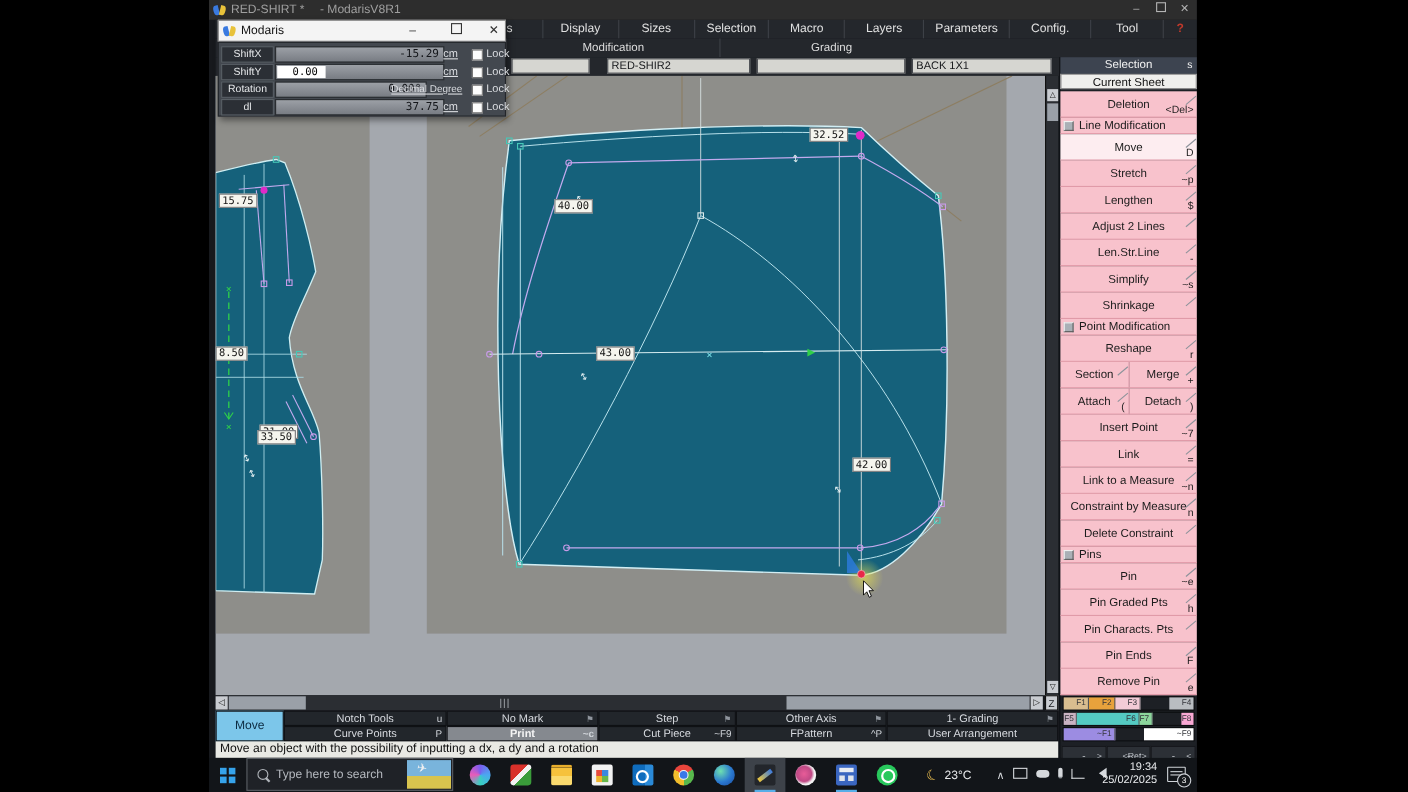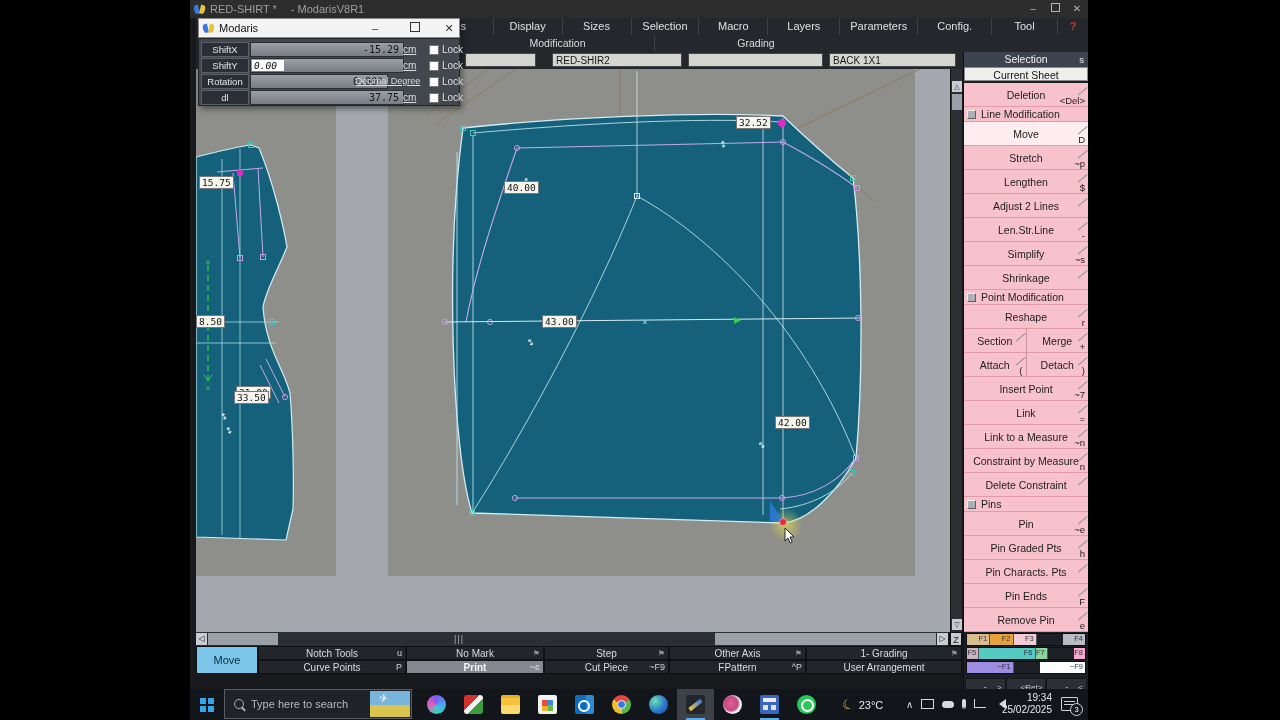--- a/index.html
+++ b/index.html
@@ -40,21 +40,21 @@
   .dlg-body{position:absolute;left:0;top:20px;width:262px;height:68px;background:#43484f;
     border:1px solid #23262a;box-sizing:border-box;padding-top:3px;}
   .dlg-row{position:relative;height:15px;margin:0 0 1px 2px;}
   .dlg-label{position:absolute;left:0;top:0;width:46px;height:13px;background:#2b2f35;color:#e6e8ea;
     font-size:9.5px;text-align:center;line-height:13px;border:1px solid #596066;}
   .dlg-field{position:absolute;left:49px;top:0;width:148px;height:13px;background:linear-gradient(#9ca0a6,#787c83);
     color:#14161a;font-size:10px;font-family:"DejaVu Sans Mono",monospace;text-align:right;
     padding-right:4px;line-height:13px;border:1px solid #2a2d31;box-sizing:content-box;}
   .dlg-field.narrow{width:94px;padding-left:38px;}
   .editbox{position:absolute;left:1px;top:1px;width:30px;height:11px;background:#fff;color:#000;
-    text-align:left;padding-left:2px;font-size:9.5px;line-height:11px;font-style:italic;}
+    text-align:left;padding-left:14px;font-size:9.5px;line-height:11px;}
   .dlg-unit{position:absolute;left:202px;top:0;color:#dcdee2;font-size:10px;line-height:15px;text-decoration:underline;}
   .dlg-unit.wide{left:148px;font-size:9px;width:78px;text-align:center;}
   .dlg-lock{position:absolute;left:228px;top:0;height:15px;display:flex;align-items:center;color:#dcdee2;font-size:10px;}
   .lockbox{width:8px;height:8px;background:#fdfdfd;border:1px solid #777;margin-right:3px;}
 
   
   .sidebar{position:absolute;left:773px;top:52px;width:125px;height:637px;background:#1d2025;border-left:1px solid #0e1013;box-sizing:border-box;}
   .side-h1{height:15px;background:#3d4450;color:#f2f2f2;font-size:10.5px;line-height:15px;text-align:center;position:relative;}
   .side-h1 .key{position:absolute;right:4px;font-size:9.5px;}
   .side-h2{height:14px;background:#efefec;color:#111;font-size:10.5px;line-height:14px;text-align:center;border:1px solid #8c8c8c;box-sizing:border-box;}
@@ -378,20 +378,21 @@
         </div>
         <div class="tb-cell" style="left: 473px; top: 14px; width: 137px;">
           <span>FPattern</span>
           <span class="key">^P</span>
         </div>
         <div class="tb-cell" style="left: 610px; top: 14px; width: 156px;">
           <span>User Arrangement</span>
         </div>
       </div>
   </div>
+  <div class="statusbar">Move an object with the possibility of inputting a dx, a dy and a rotation</div>
 
   <div class="sidebar">
     <div class="side-h1">
       <span>Selection</span><span class="key">s</span>
     </div>
     <div class="side-h2">Current Sheet</div>
     <div class="side-items" id="side-items">
         <div class="side-btn">
           <span class="lbl">Deletion</span>
           <span class="key">&lt;Del&gt;</span>

